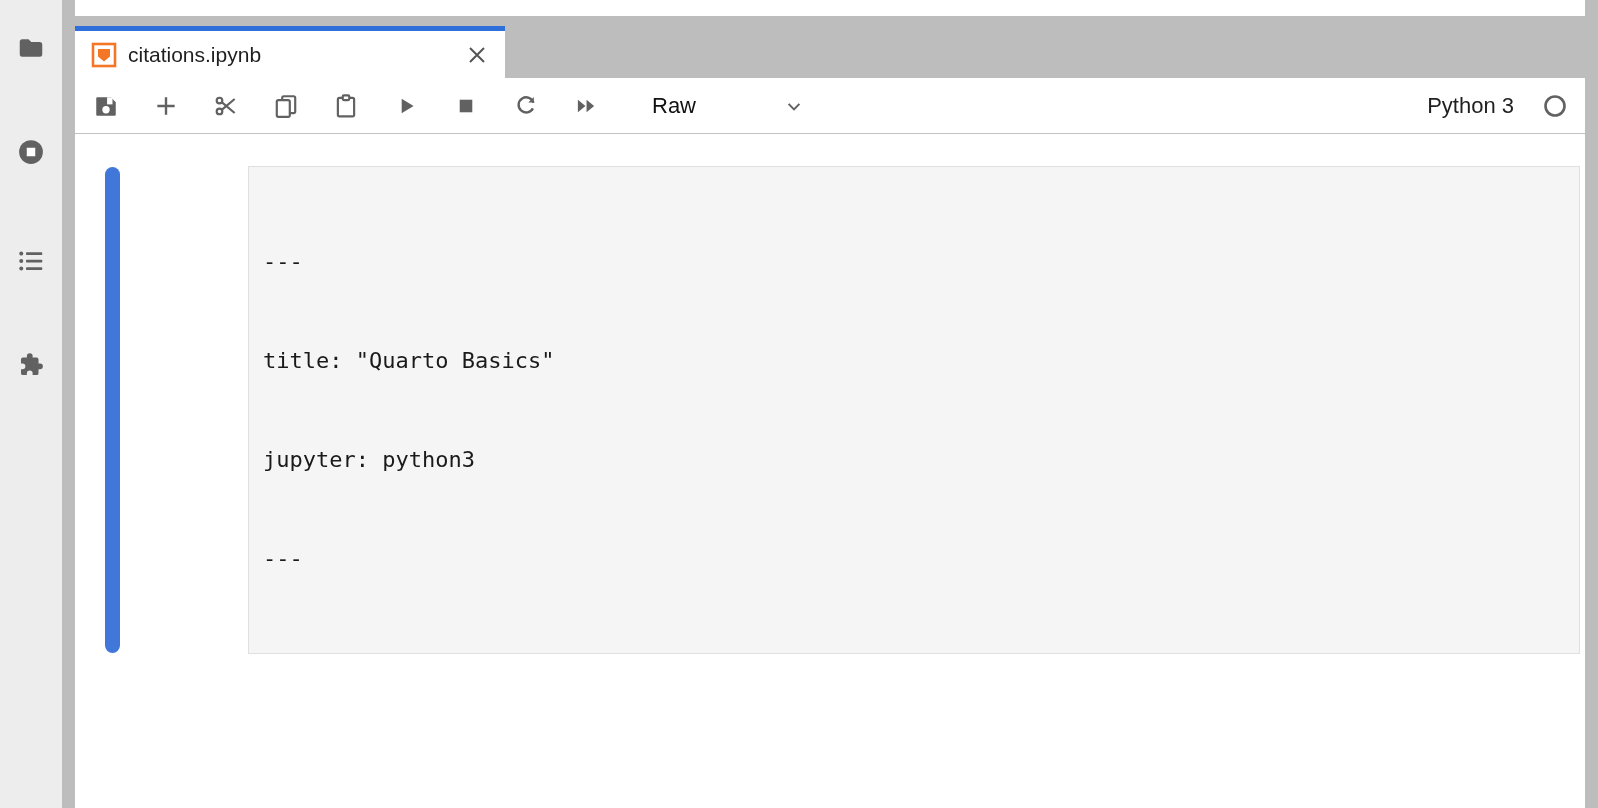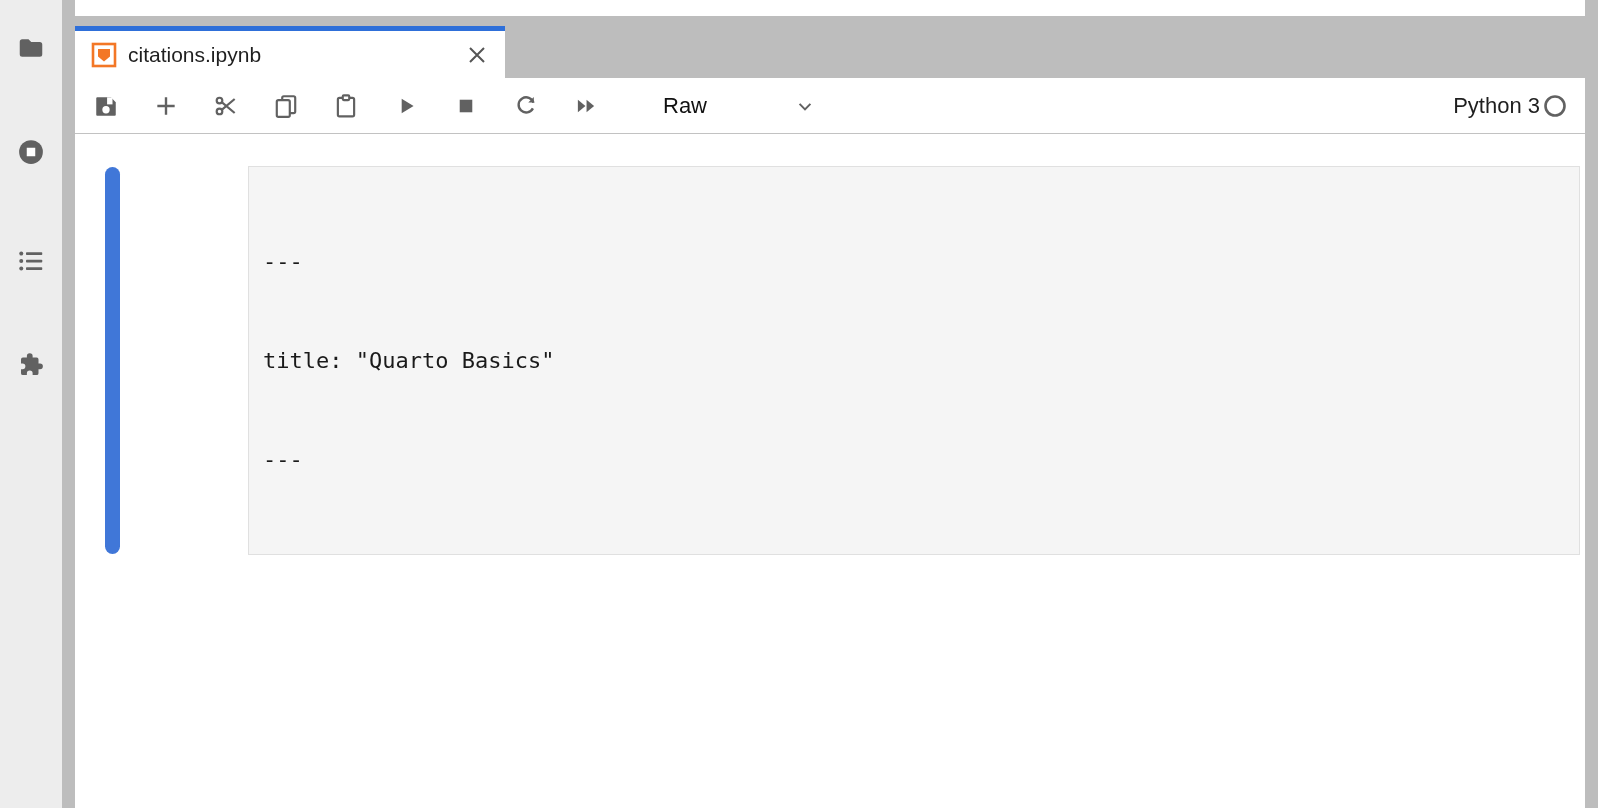--- a/index.html
+++ b/index.html
@@ -25,26 +25,26 @@
   .tab-label { margin-left:11px; font-size:21px; color:#1f1f1f; }
   .tab-close { margin-left:auto; width:24px; height:24px; color:#555; cursor:pointer; }
   .tab-close svg { width:24px; height:24px; display:block; }
 
   
   .toolbar { height:56px; background:#fff; border-bottom:1px solid #c2c2c2;
              display:flex; align-items:center; padding:0 10px 0 18px; }
   .tbtn { width:26px; height:26px; margin-right:34px; color:#616161; cursor:pointer; flex:none; }
   .tbtn svg { width:26px; height:26px; display:block; }
   .celltype { display:flex; align-items:center; justify-content:space-between;
-              width:152px; margin-left:30px; cursor:pointer; }
+              width:152px; margin-left:19px; cursor:pointer; }
   .celltype-label { font-size:22px; color:#111; }
   .chev { width:20px; height:20px; color:#616161; }
   .chev svg { width:20px; height:20px; display:block; }
   .tb-spacer { flex:1; }
-  .kernel { display:flex; align-items:center; gap:3px; padding-right:8px; }
+  .kernel { display:flex; align-items:center; gap:29px; padding-right:8px; }
   .kernel-name { font-size:22px; color:#1f1f1f; cursor:pointer; }
   .kernel-status { width:24px; height:24px; }
 
   
   .content { position:relative; padding:32px 5px 0 0; background:#fff; height:690px; }
   .cell-row { display:flex; margin-bottom:22px; position:relative; }
   .prompt-col { width:173px; flex:none; text-align:right; padding:14px 16px 0 0;
                 font-family:"DejaVu Sans Mono", monospace; font-size:20px; color:#9e9e9e; }
   .editor { flex:1; background:#f5f5f5; border:1px solid #e0e0e0; padding:12px 14px;
             font-family:"DejaVu Sans Mono", monospace; font-size:22px; line-height:33px;
@@ -176,18 +176,19 @@
   </div>
 
   <div class="content">
 
     <div class="cell-row">
       <div class="collapser"></div>
       <div class="prompt-col"></div>
       <div class="editor">
         <div class="code-line">---</div>
         <div class="code-line">title: "Quarto Basics"</div>
+        <div class="code-line">jupyter: python3</div>
         <div class="code-line">---</div>
       </div>
     </div>
 
   </div>
 </div>
 
 </body></html>

